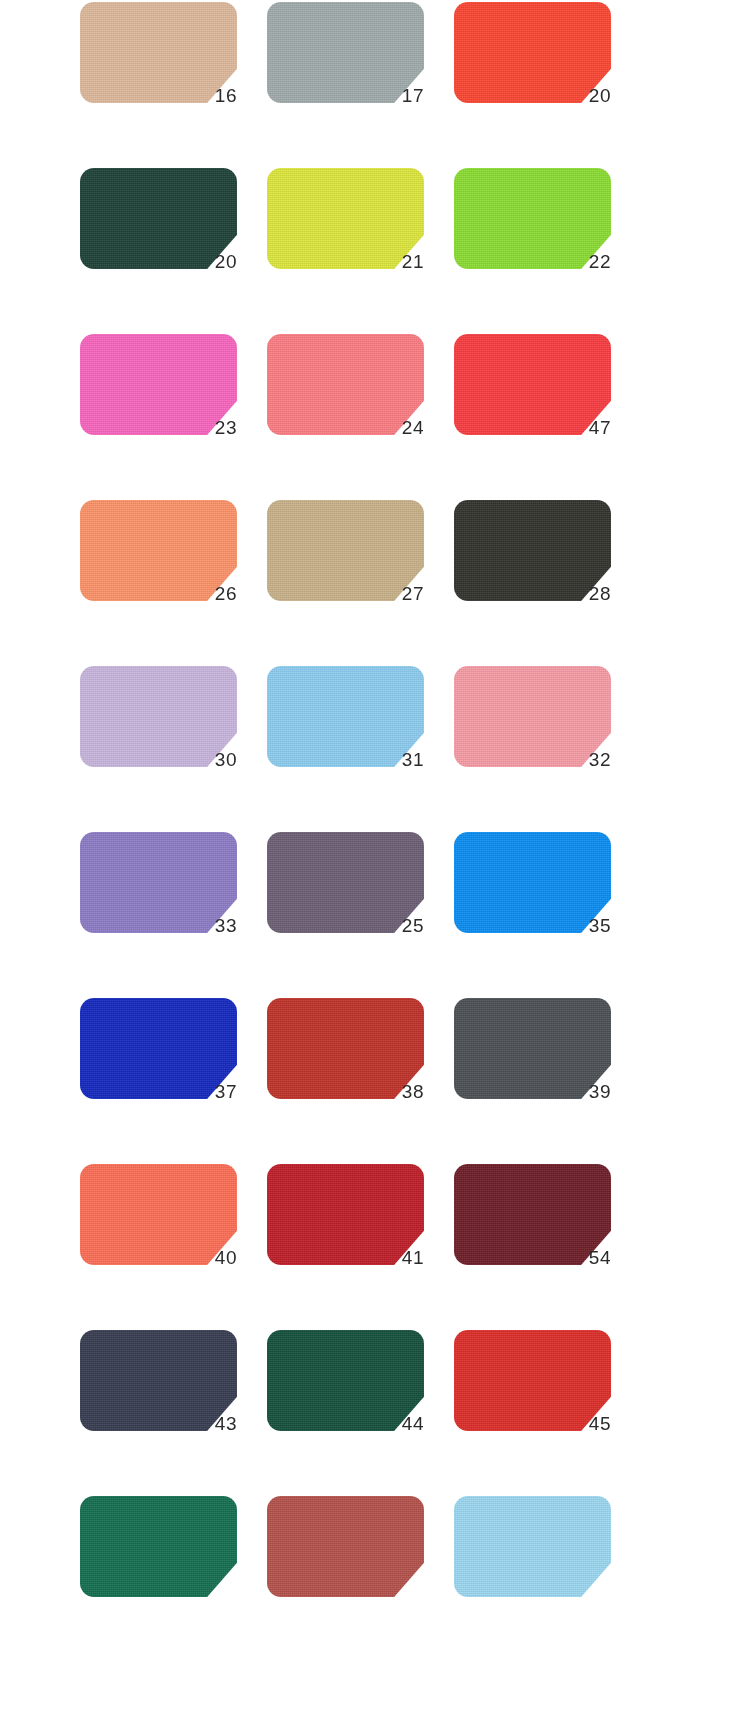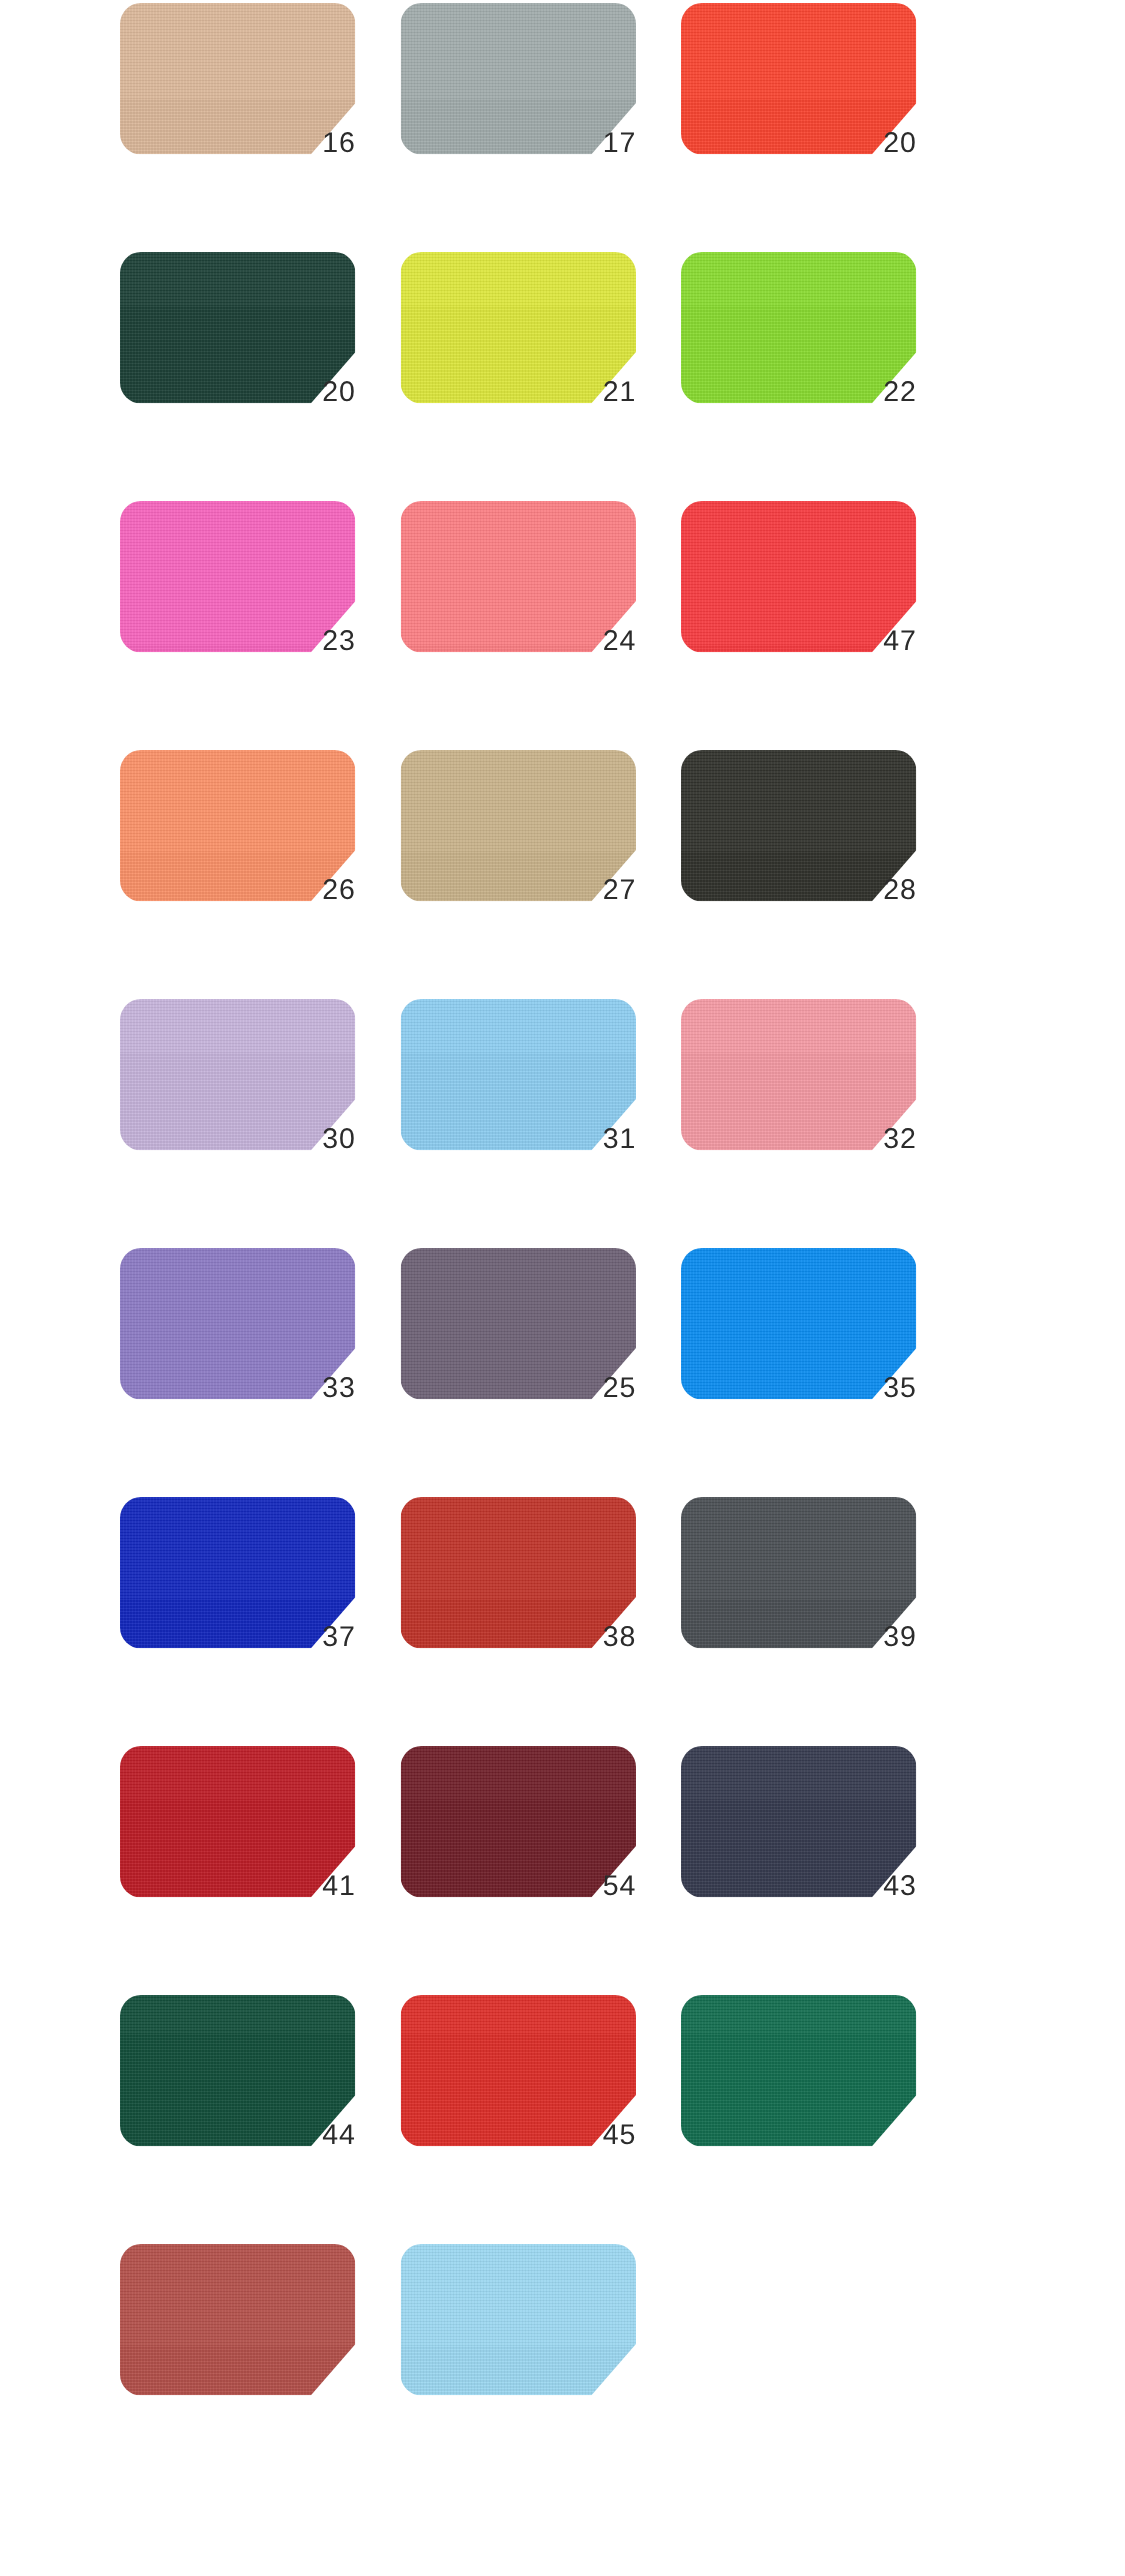--- a/index.html
+++ b/index.html
@@ -176,20 +176,24 @@
       </div>
       <div class="swatch-cell">
         <div class="swatch-chip" style="background-color: rgb(190, 50, 40);"></div>
         <div class="swatch-label">38</div>
       </div>
       <div class="swatch-cell">
         <div class="swatch-chip" style="background-color: rgb(75, 80, 85);"></div>
         <div class="swatch-label">39</div>
       </div>
       <div class="swatch-cell">
+        <div class="swatch-chip" style="background-color: rgb(251, 110, 85);"></div>
+        <div class="swatch-label">40</div>
+      </div>
+      <div class="swatch-cell">
         <div class="swatch-chip" style="background-color: rgb(190, 30, 40);"></div>
         <div class="swatch-label">41</div>
       </div>
       <div class="swatch-cell">
         <div class="swatch-chip" style="background-color: rgb(110, 30, 40);"></div>
         <div class="swatch-label">54</div>
       </div>
       <div class="swatch-cell">
         <div class="swatch-chip" style="background-color: rgb(55, 60, 80);"></div>
         <div class="swatch-label">43</div>

